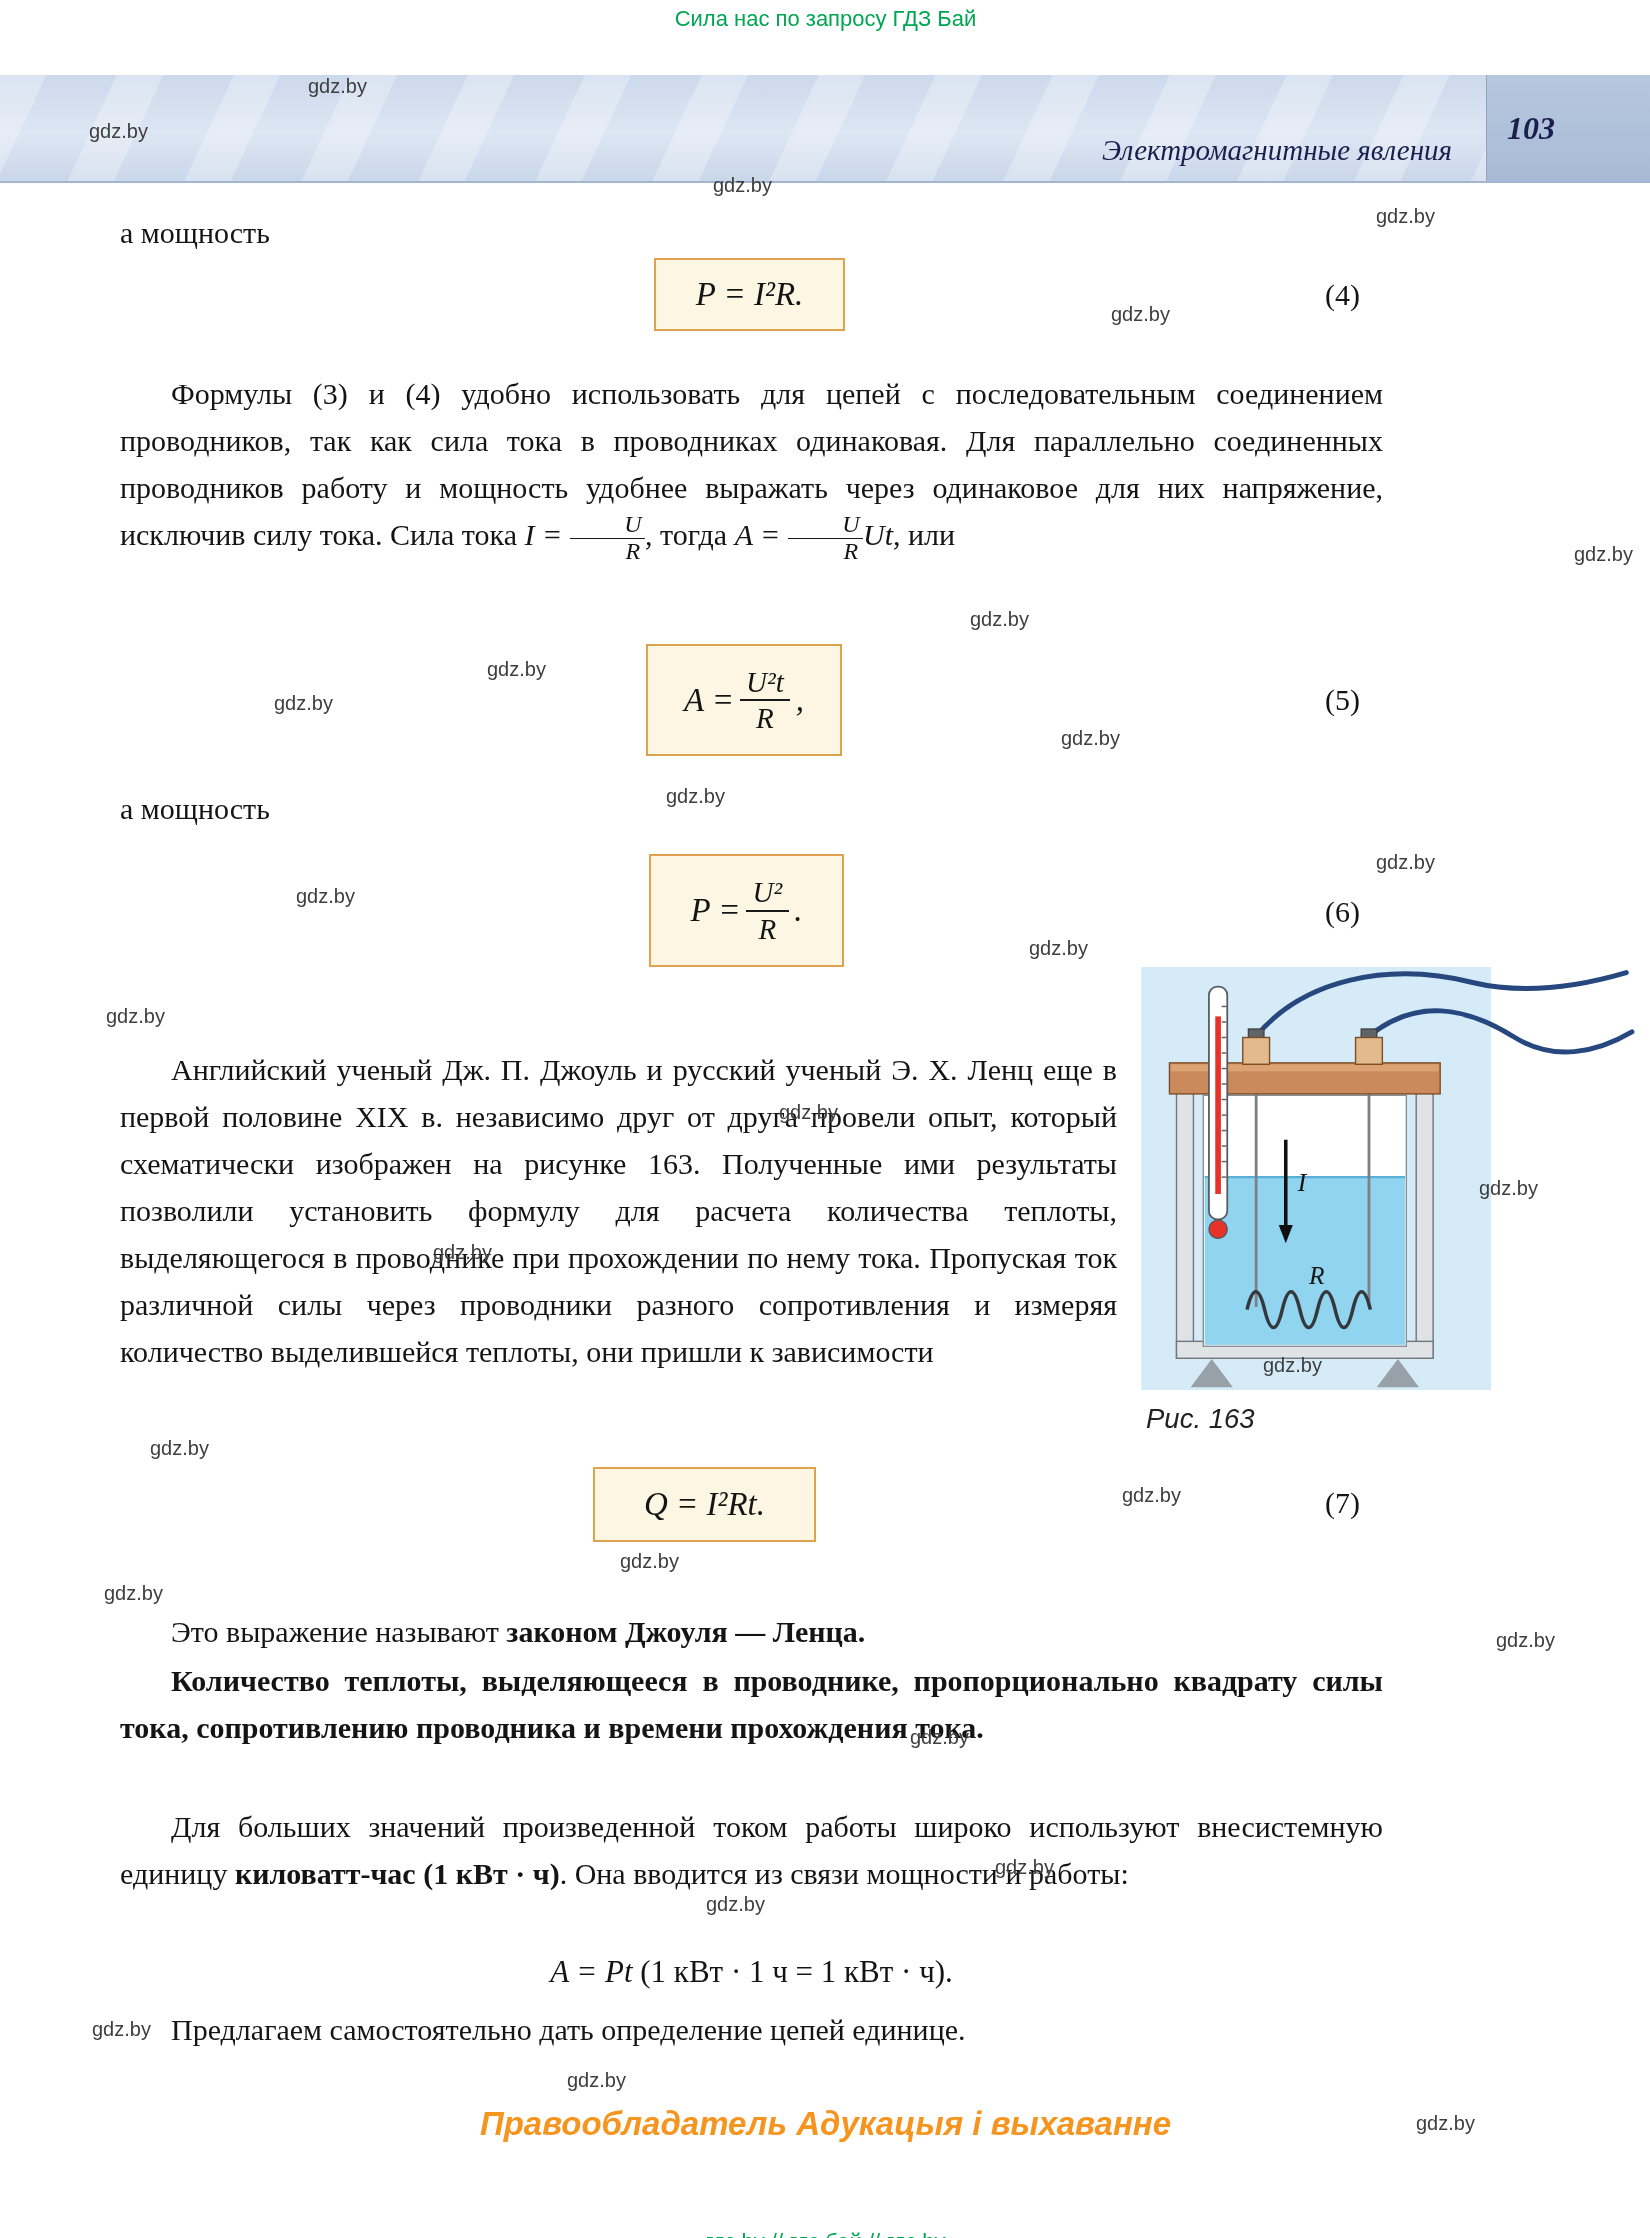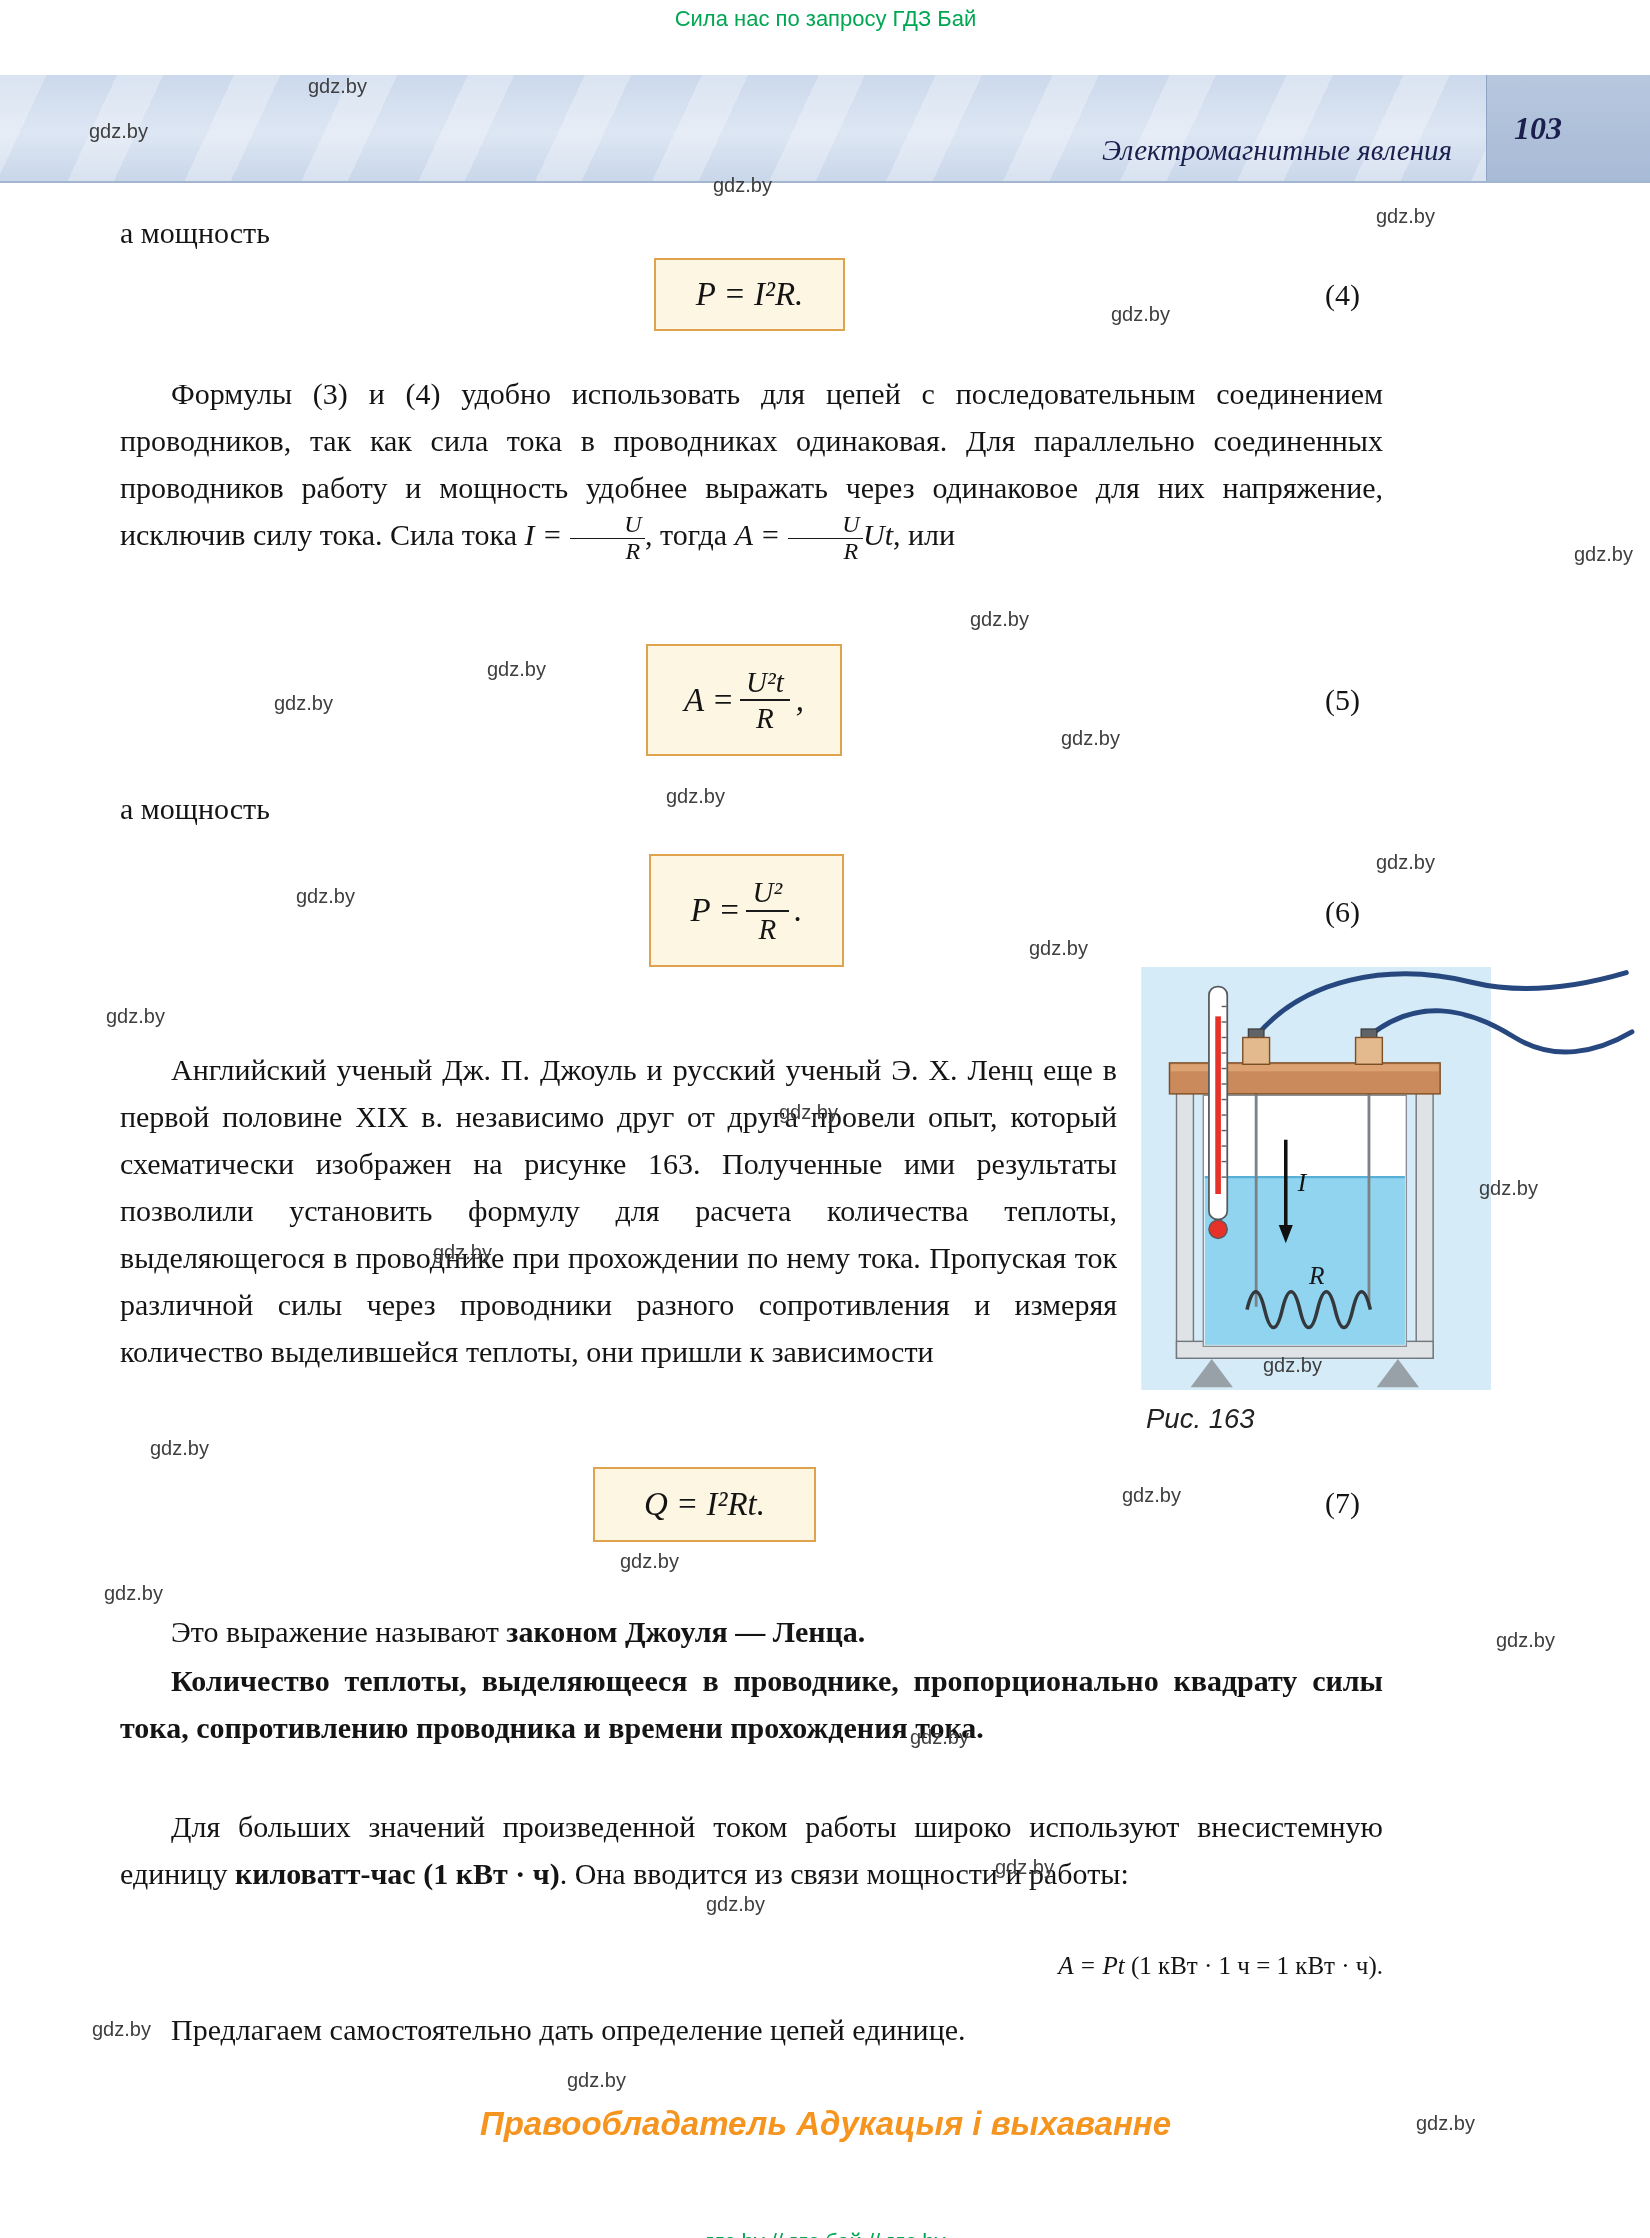--- a/index.html
+++ b/index.html
@@ -32,21 +32,21 @@
     background:linear-gradient(180deg,#b7c7de 0%,#a8bbd6 100%);
     border-left:1.4px solid #8ea4c2;
   }
   .chapter-title{
     position:absolute;right:199px;top:59px;font-size:29px;font-style:italic;
     color:#1b1f4e;white-space:nowrap;z-index:2;
   }
   .page-number{
     position:absolute;right:0;top:0;width:164px;height:100%;
     display:flex;align-items:center;z-index:2;
-    padding-left:27px;box-sizing:border-box;
+    padding-left:20px;box-sizing:border-box;
     font-size:32px;font-weight:bold;font-style:italic;color:#1b1f4e;
   }
   
   .txt{position:absolute;font-size:30px;line-height:47px;text-align:justify;color:#141414;}
   .indent{text-indent:51px;}
   .bold{font-weight:bold;}
   .mvar{font-style:italic;}
   .label-power{position:absolute;font-size:30px;color:#141414;}
   
   .fbox{
@@ -55,21 +55,21 @@
     font-style:italic;font-size:33px;color:#141414;box-sizing:border-box;
   }
   .fnum{position:absolute;font-size:30px;color:#141414;}
   .bfrac{display:inline-flex;flex-direction:column;align-items:center;font-size:29px;line-height:1.18;}
   .bfrac .num{border-bottom:2.1px solid #1a1a1a;padding:0 6.4px;}
   .ifrac{
     display:inline-flex;flex-direction:column;align-items:center;vertical-align:middle;
     font-size:24px;line-height:1.08;font-style:italic;
   }
   .ifrac .num{border-bottom:1.4px solid #1a1a1a;padding:0 3.5px;}
-  .center-formula{text-align:right;font-size:25px;}
+  .center-formula{text-align:center;font-size:31px;}
   
   .figure{position:absolute;left:1141px;top:967px;width:494px;height:423px;z-index:1;}
   .figure-caption{
     position:absolute;left:1146px;top:1403px;
     font-family:"Liberation Sans", sans-serif;font-style:italic;
     font-size:27.5px;color:#222;z-index:2;
   }
   
   .copyright-footer{
     position:absolute;top:2105px;left:0;width:100%;text-align:center;

